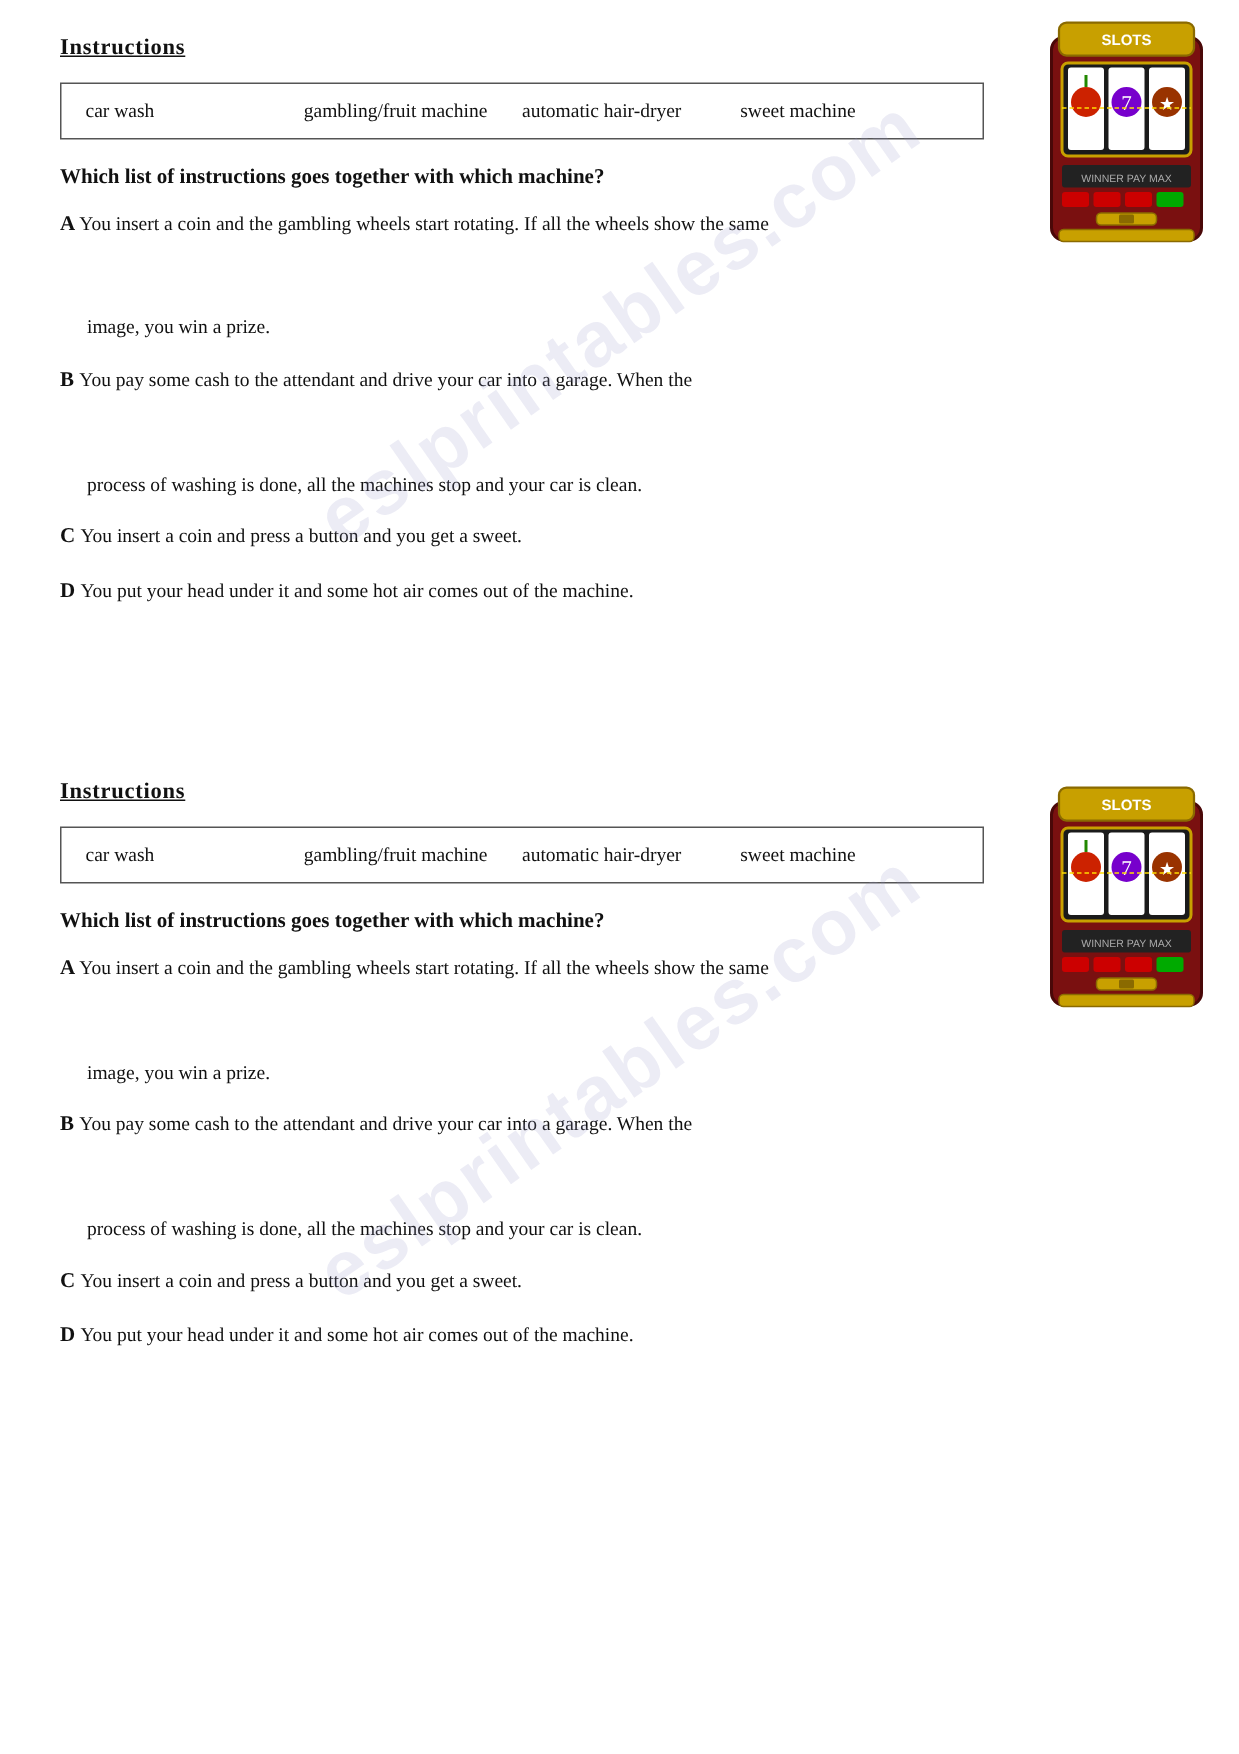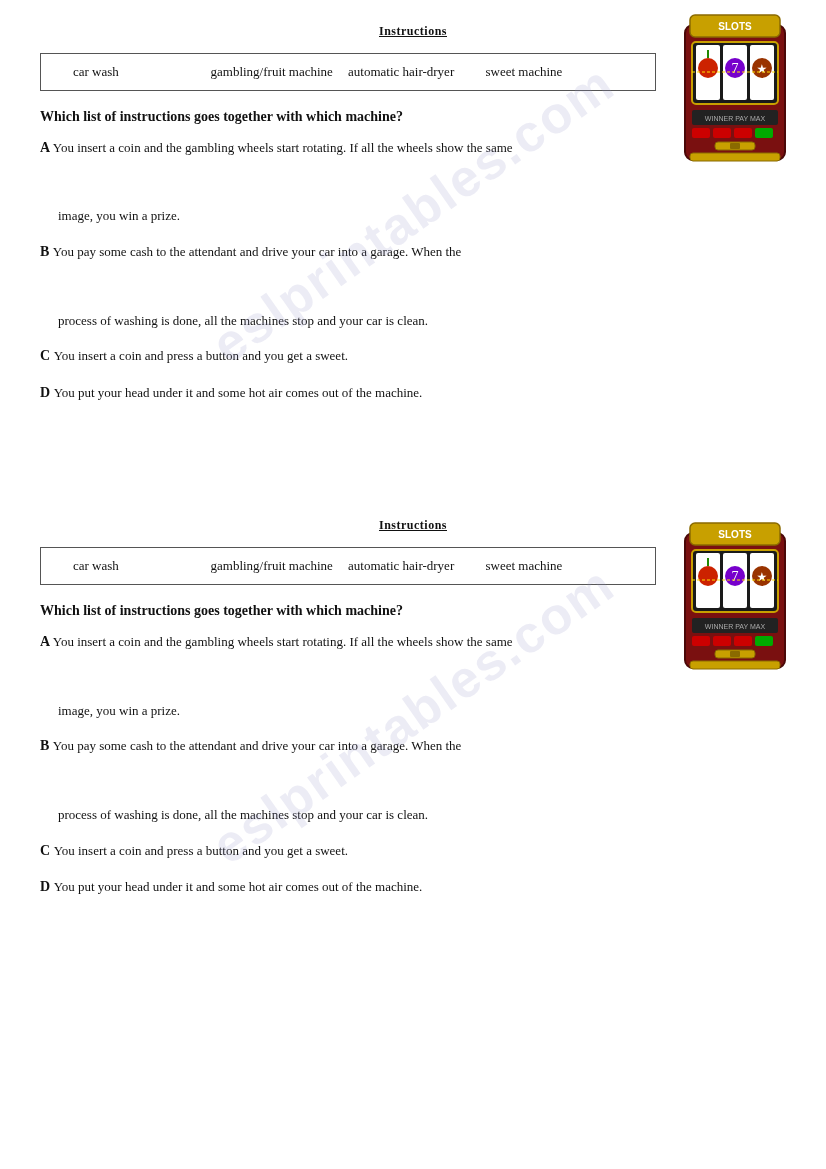--- a/index.html
+++ b/index.html
@@ -12,39 +12,39 @@
       min-height: 1169px;
       padding: 0;
     }
 
     .worksheet-section {
       padding: 20px 40px 10px 40px;
       position: relative;
     }
 
     .section-title {
-      text-align: center;
-      font-size: 12px;
+      text-align: left;
+      font-size: 15px;
       font-weight: bold;
       text-decoration: underline;
       margin-bottom: 14px;
       letter-spacing: 0.5px;
     }
 
     .slot-machine {
       position: absolute;
-      right: 36px;
+      right: 20px;
       top: 10px;
       width: 110px;
       height: 155px;
     }
 
     .vocab-box {
       border: 1px solid #555;
-      padding: 10px 32px;
+      padding: 10px 16px;
       margin-bottom: 18px;
       margin-right: 130px;
       font-size: 13px;
       display: flex;
       gap: 0;
       align-items: center;
     }
 
     .vocab-item {
       flex: 1;

